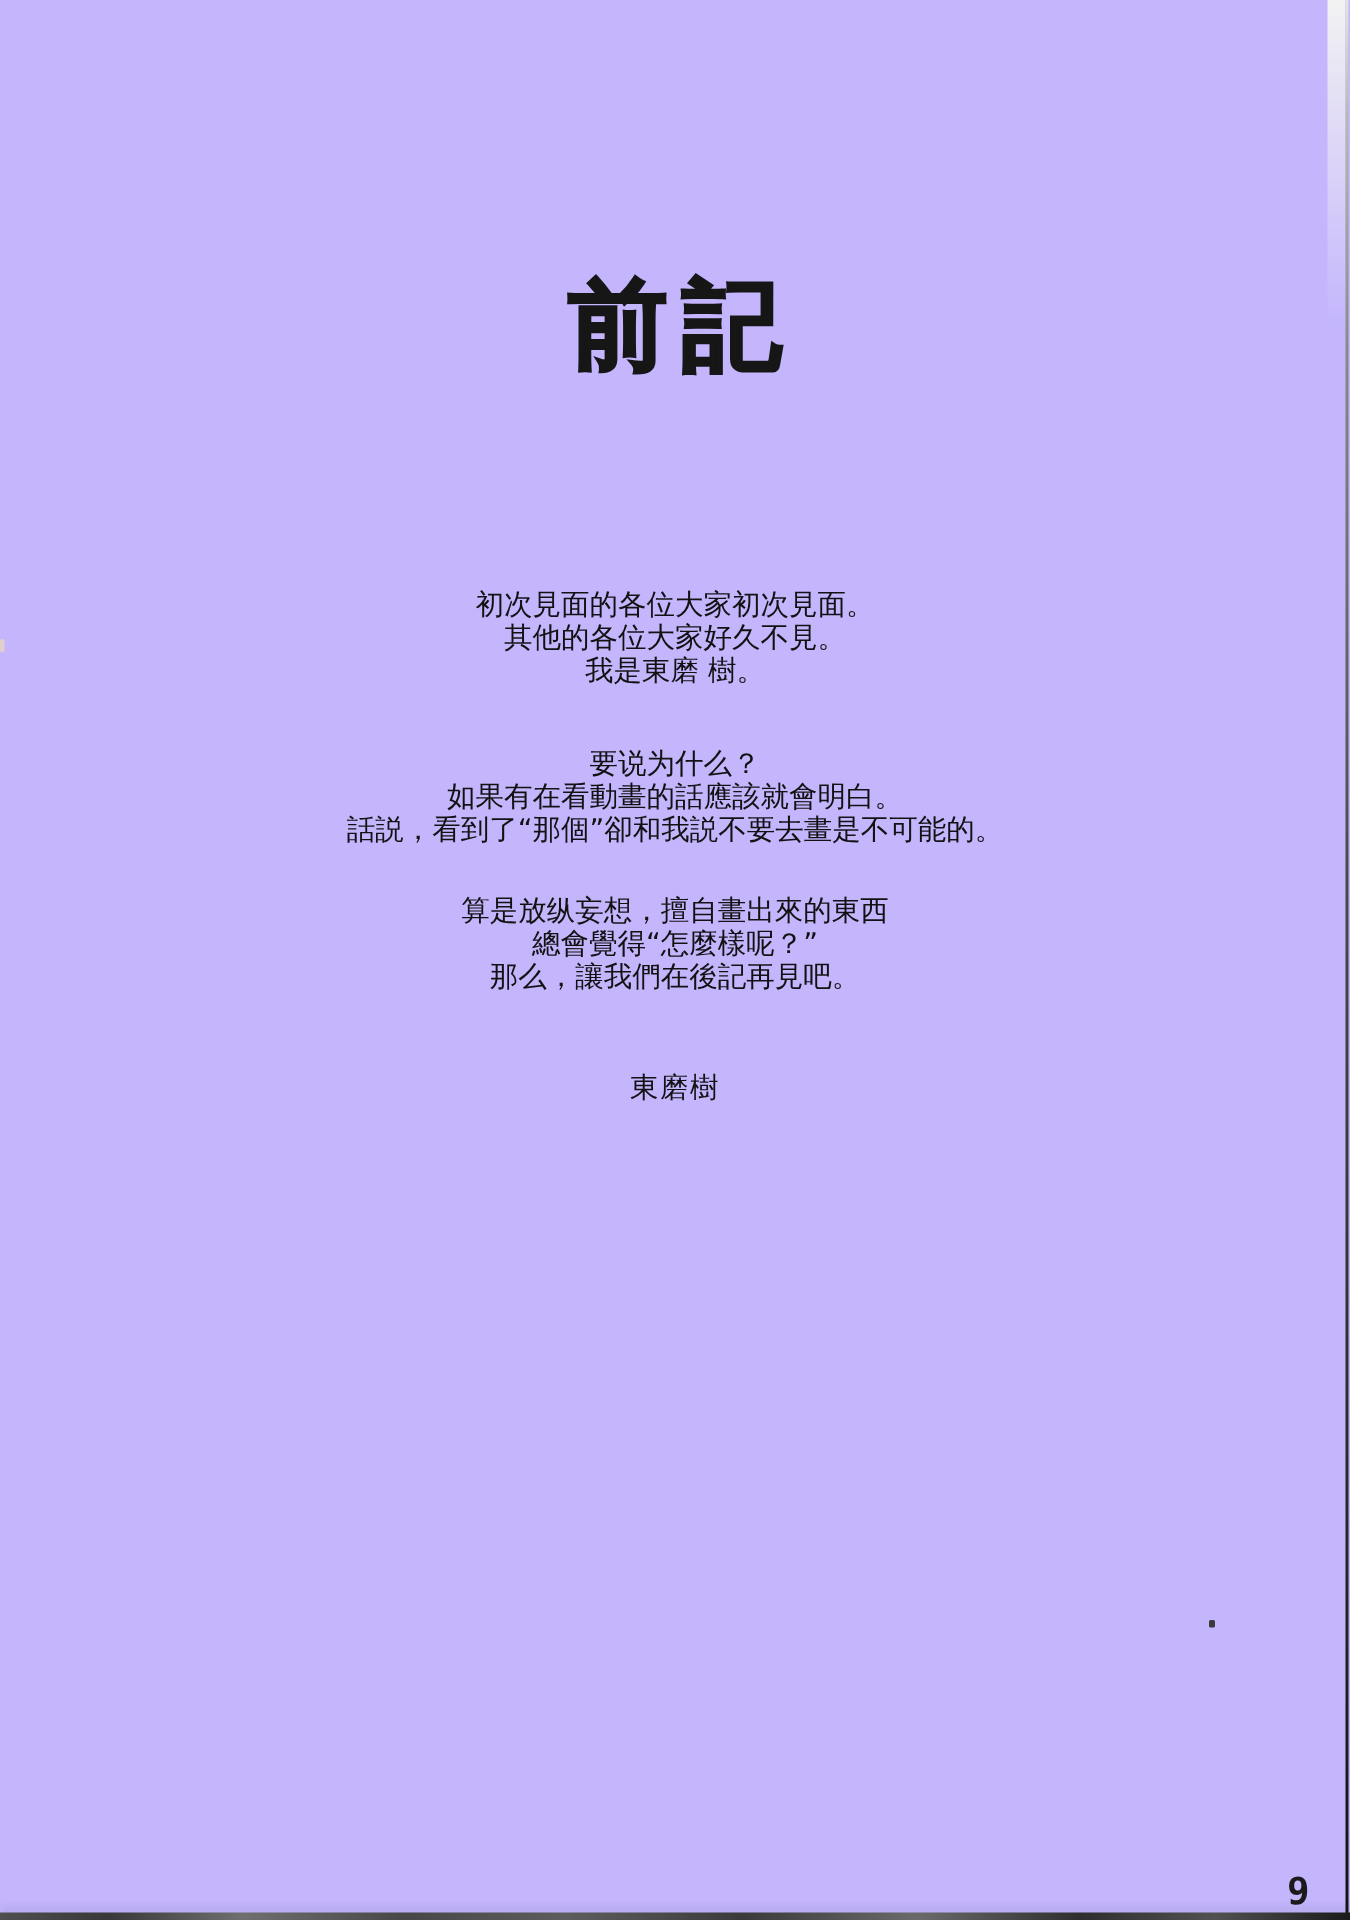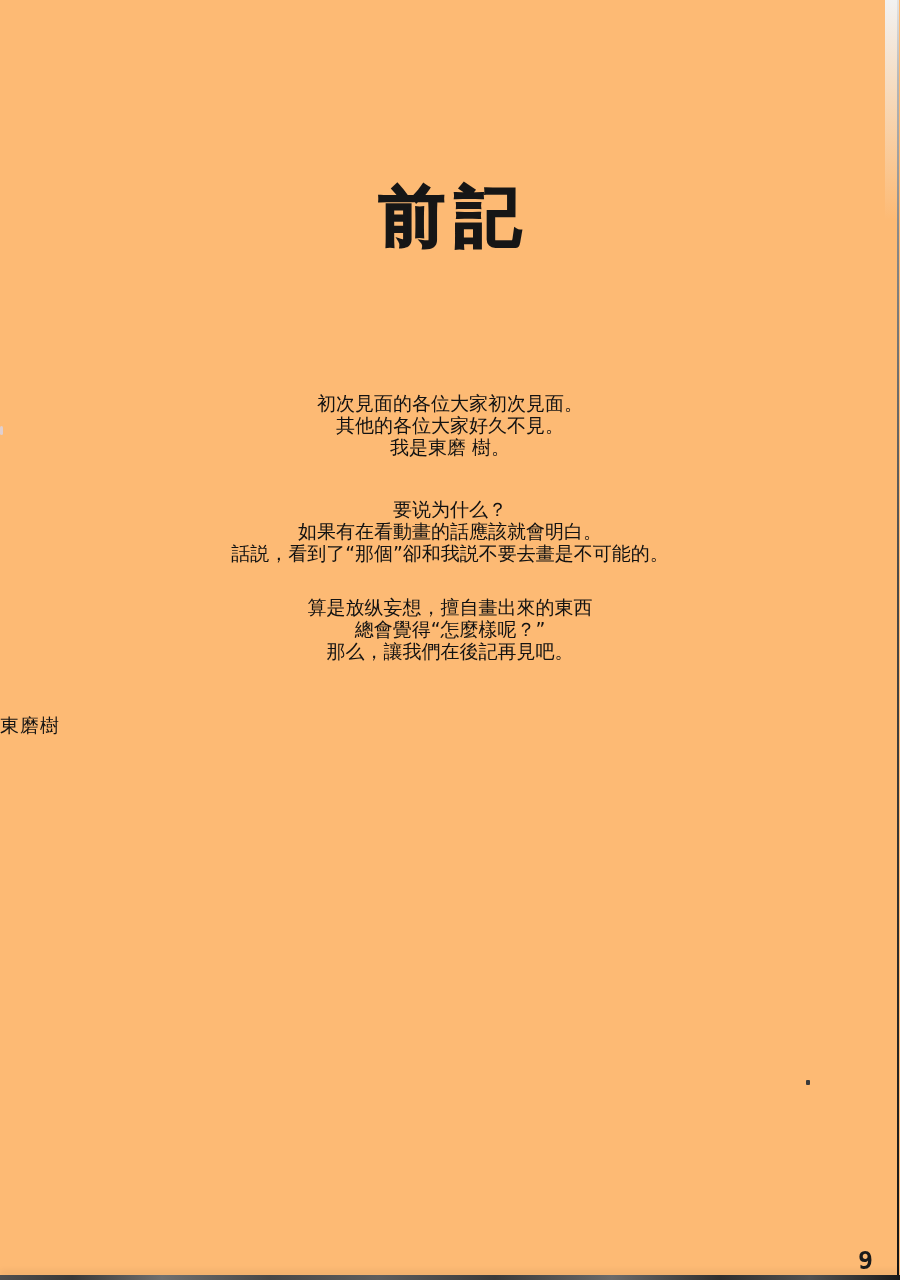--- a/index.html
+++ b/index.html
@@ -4,21 +4,21 @@
 <style>
   html, body {
     margin: 0;
     padding: 0;
     background: #e8e8e8;
   }
   .page {
     position: relative;
     width: 900px;
     height: 1280px;
-    background: #fdba74;
+    background: #c4b5fd;
     overflow: hidden;
     font-family: "DejaVu Sans", sans-serif;
     color: #141414;
   }
   
   .title {
     position: absolute;
     top: 172px;
     left: 0;
     width: 100%;
@@ -42,21 +42,21 @@
     line-height: 22px;
     color: #121212;
   }
   .para { margin: 0; }
   .para-2 { margin-top: 32px; }
   .para-3 { margin-top: 40px; }
   .para-4 { margin-top: 32px; }
   .para-5 { }
   .signature {
     margin-top: 52px;
-    text-align: left;
+    text-align: center;
     font-size: 19px;
     letter-spacing: 1px;
   }
   
   .page-number {
     position: absolute;
     left: 858px;
     top: 1246px;
     font-family: "DejaVu Sans Mono", monospace;
     font-size: 25px;

